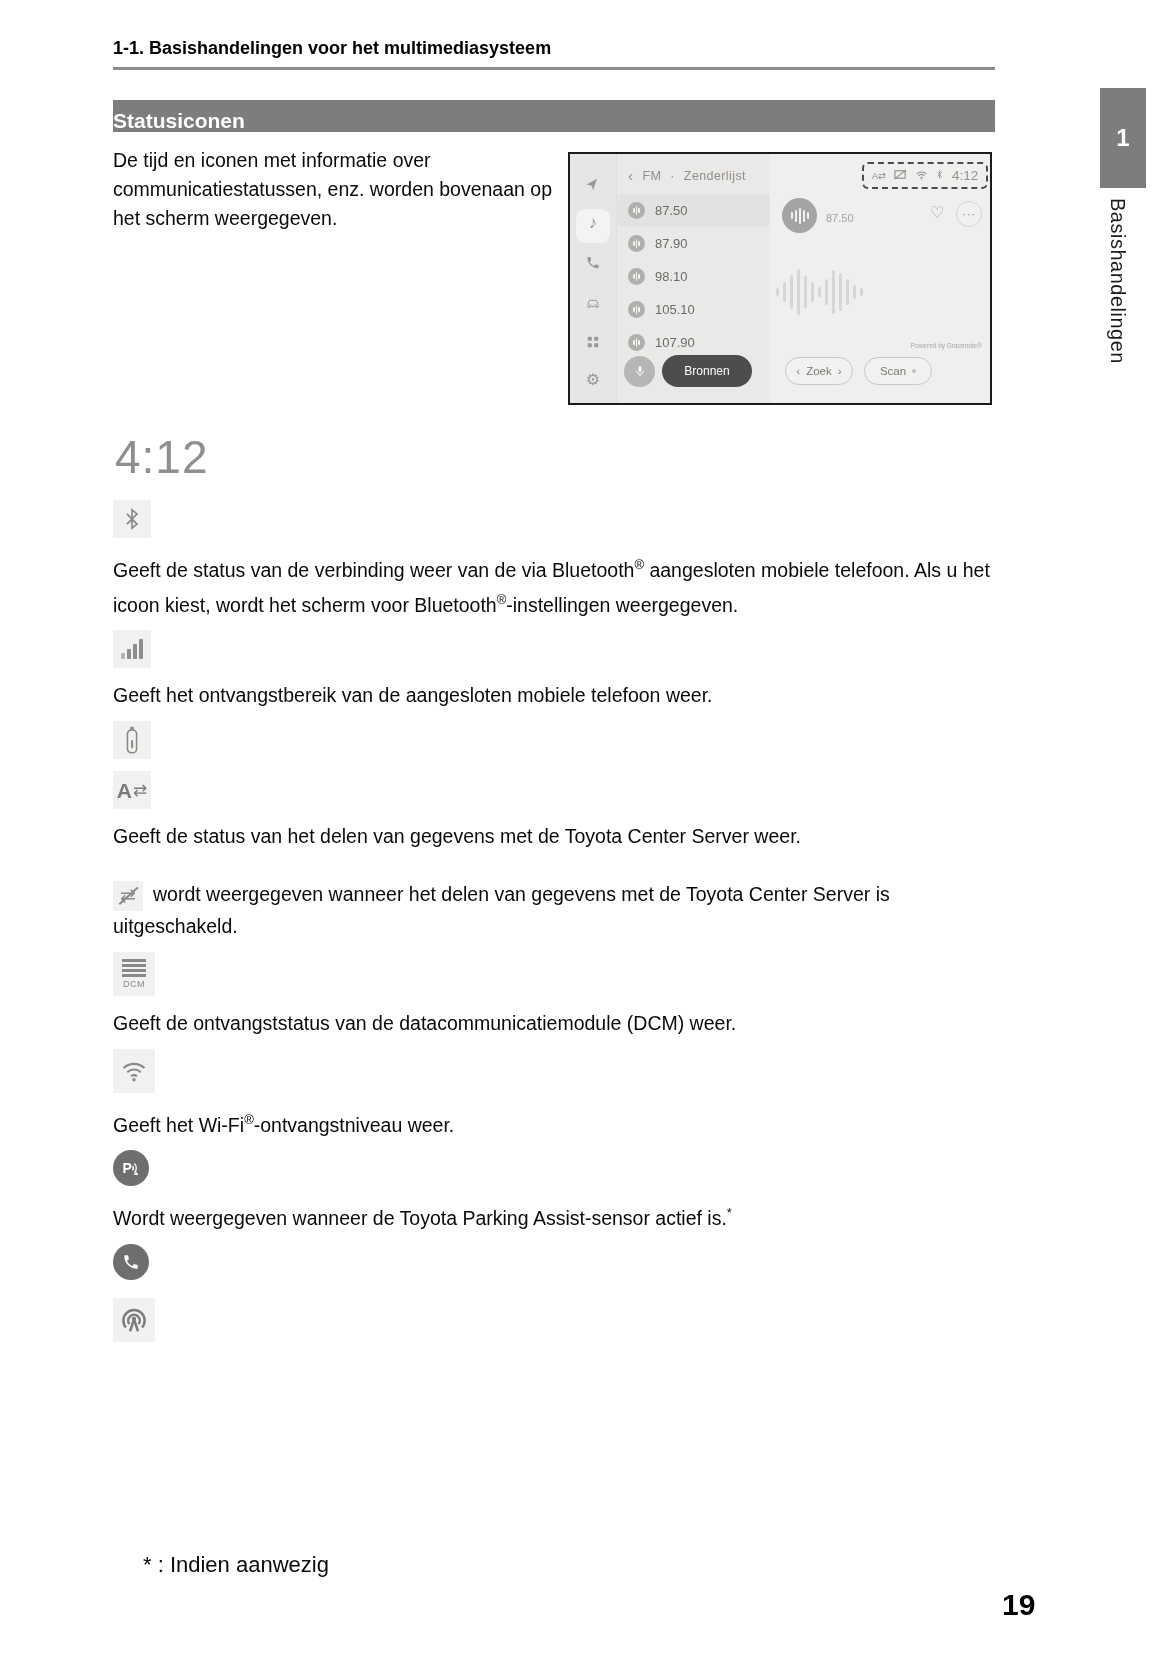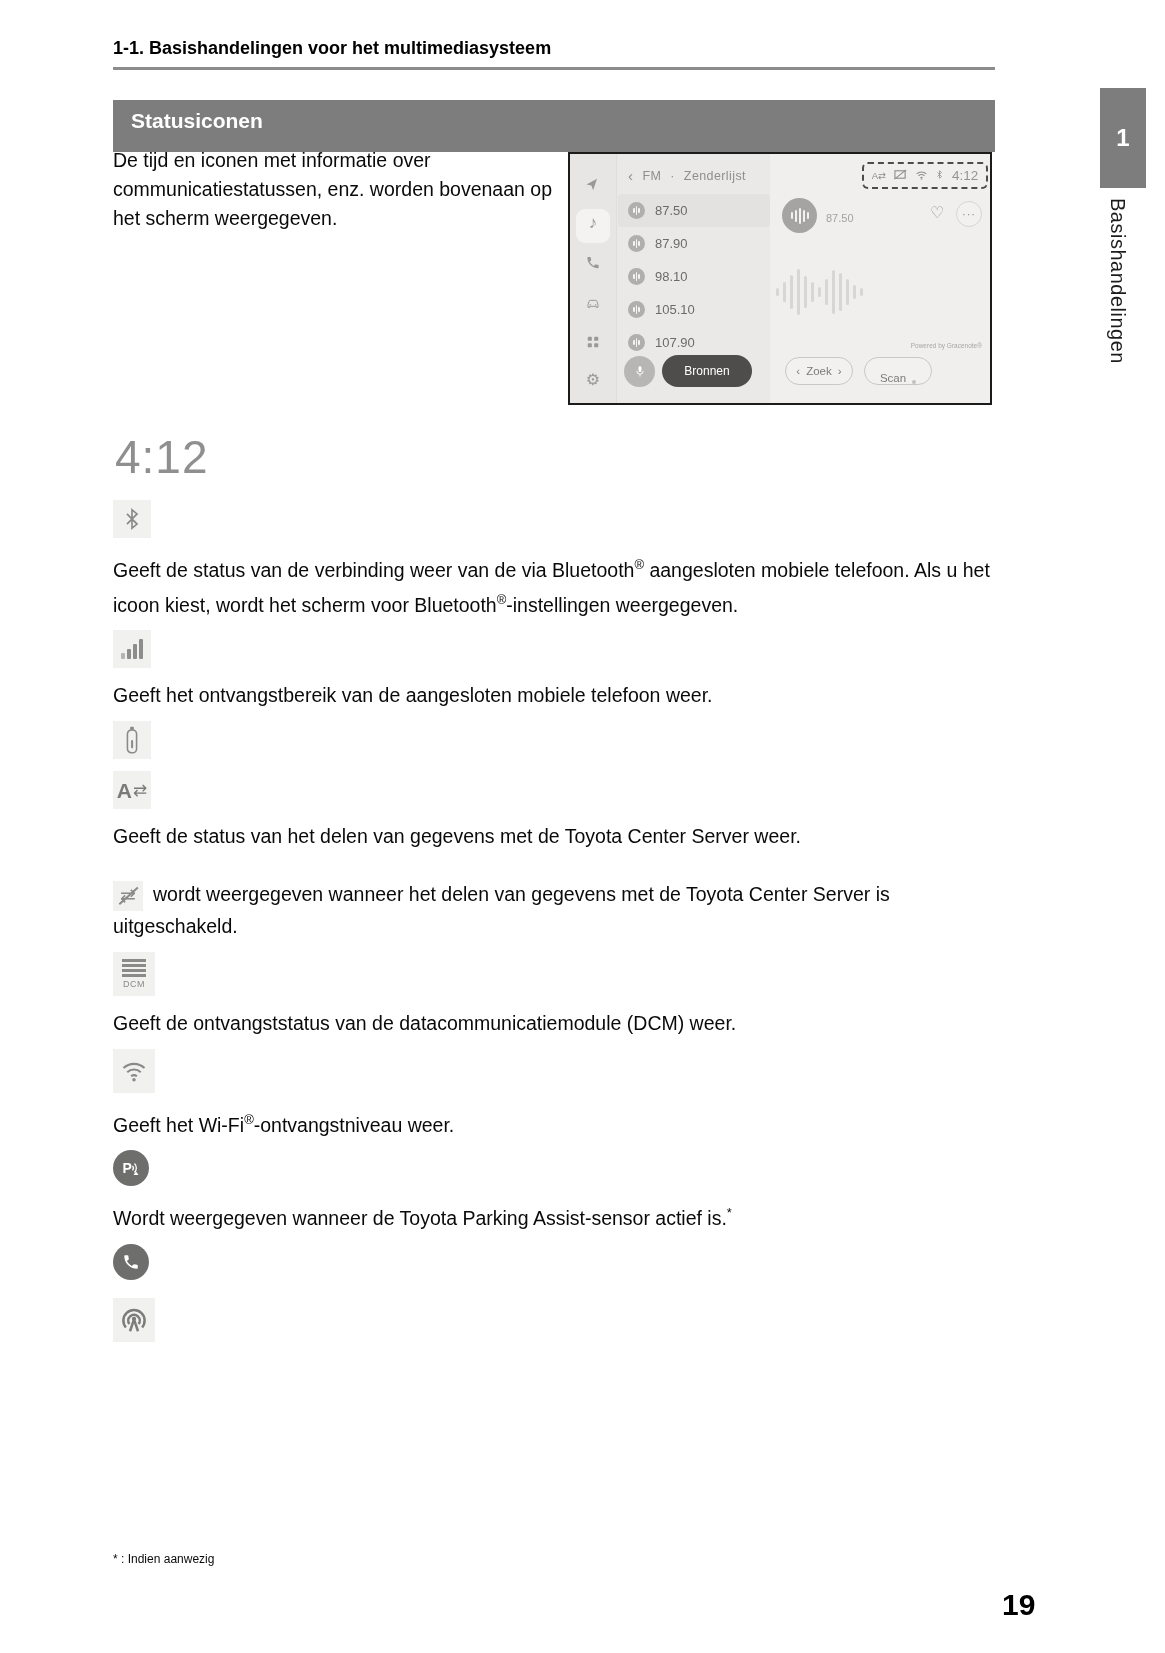--- a/index.html
+++ b/index.html
@@ -4,23 +4,23 @@
 <style>
   html,body{margin:0;padding:0;background:#ffffff;}
   body{width:1165px;height:1653px;position:relative;font-family:"Liberation Sans",sans-serif;color:#0a0a0a;overflow:hidden;}
 
   
   .doc-header{position:absolute;top:38px;left:113px;width:882px;text-align:left;font-size:18px;font-weight:bold;color:#000;}
   .header-rule{position:absolute;top:67px;left:113px;width:882px;height:3px;background:#8c8c8c;}
   .chapter-tab{position:absolute;left:1100px;top:88px;width:46px;height:100px;background:#7d7d7d;color:#fff;display:flex;align-items:center;justify-content:center;font-size:24px;font-weight:bold;}
   .chapter-side{position:absolute;left:1106px;top:198px;writing-mode:vertical-rl;font-size:20px;color:#1c1c1c;letter-spacing:.5px;}
   .page-number{position:absolute;left:1002px;top:1588px;font-size:30px;font-weight:bold;color:#000;}
-  .footnote{position:absolute;left:113px;top:1552px;font-size:12px;color:#0a0a0a;}
-
-  .section-bar{position:absolute;top:100px;left:113px;width:882px;height:52px;background:#7d7d7d;color:#fff;font-size:21px;font-weight:bold;line-height:42px;padding-left:18px;box-sizing:border-box;}
+  .footnote{position:absolute;left:143px;top:1552px;font-size:22px;color:#0a0a0a;}
+
+  .section-bar{position:absolute;top:100px;left:113px;width:882px;height:32px;background:#7d7d7d;color:#fff;font-size:21px;font-weight:bold;line-height:42px;box-sizing:border-box;}
   .intro{position:absolute;top:146px;left:113px;width:442px;font-size:19.5px;line-height:29px;margin:0;}
 
   
   .device{position:absolute;top:152px;left:568px;width:424px;height:253px;border:2px solid #1b1b1b;background:#edecea;box-sizing:border-box;}
   .d-listbg{position:absolute;left:46px;top:0;width:154px;height:100%;background:#ebe9e7;}
   .d-mainbg{position:absolute;left:200px;top:0;right:0;bottom:0;background:#f0efed;}
   .d-side{position:absolute;left:0;top:0;width:46px;height:100%;background:#e7e6e4;border-right:1px solid #dfdedc;}
   .d-side .ic{position:absolute;left:50%;transform:translateX(-50%);color:#9a9998;line-height:1;}
   .d-side .hl{position:absolute;left:6px;top:55px;width:34px;height:34px;background:#f4f3f1;border-radius:9px;}
 
@@ -42,21 +42,21 @@
   .d-heart{position:absolute;left:360px;top:49px;font-size:16px;color:#9b9a98;}
   .d-more{position:absolute;left:386px;top:47px;width:26px;height:26px;border:1px solid #d6d5d3;border-radius:50%;color:#8f8e8c;display:flex;align-items:center;justify-content:center;font-size:11px;letter-spacing:1px;background:#f2f1ef;box-sizing:border-box;}
   .d-wave{position:absolute;left:206px;top:104px;width:104px;height:68px;display:flex;align-items:center;gap:4px;}
   .d-wave i{display:block;width:3px;background:#d7d6d4;border-radius:2px;}
   .d-powered{position:absolute;right:8px;top:188px;font-size:6.5px;color:#a8a7a5;}
 
   .d-mic{position:absolute;left:54px;top:202px;width:31px;height:31px;border-radius:50%;background:#b7b6b4;display:flex;align-items:center;justify-content:center;}
   .d-bronnen{position:absolute;left:92px;top:201px;width:90px;height:32px;border-radius:16px;background:#4e4d4b;color:#fff;font-size:12px;display:flex;align-items:center;justify-content:center;}
   .d-pill{position:absolute;top:203px;width:68px;height:28px;border:1px solid #c9c8c6;border-radius:15px;color:#7c7b79;font-size:11.5px;display:flex;align-items:center;justify-content:center;gap:6px;background:#f2f1ef;box-sizing:border-box;}
   .d-zoek{left:215px;}
-  .d-scan{left:294px;align-items:flex-end;}
+  .d-scan{left:294px;}
   .dot{width:4px;height:4px;border-radius:50%;background:#c2c1bf;display:inline-block;}
 
   
   .flow{position:absolute;top:430px;left:113px;width:882px;}
   .time-display{font-size:46px;color:#8f8f8f;margin:0 0 16px 2px;letter-spacing:1px;}
   p.body{font-size:19.5px;line-height:30px;margin:0 0 10px 0;}
   sup{font-size:13px;}
   .tile{width:38px;height:38px;background:#f1f1ef;display:flex;align-items:center;justify-content:center;margin:11px 0 12px 0;}
   .tile-lg{width:42px;height:44px;}
 

